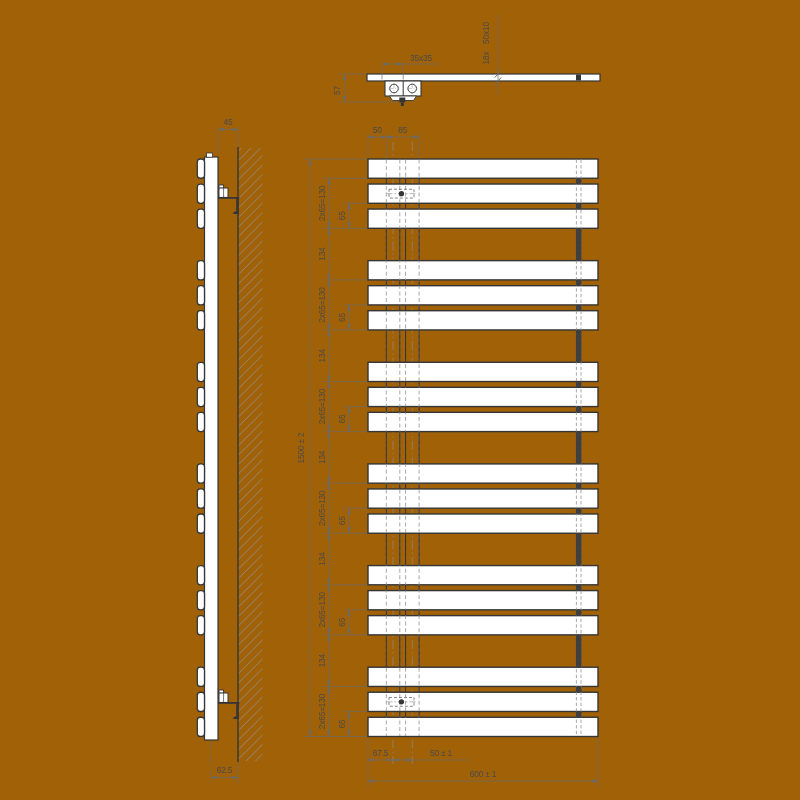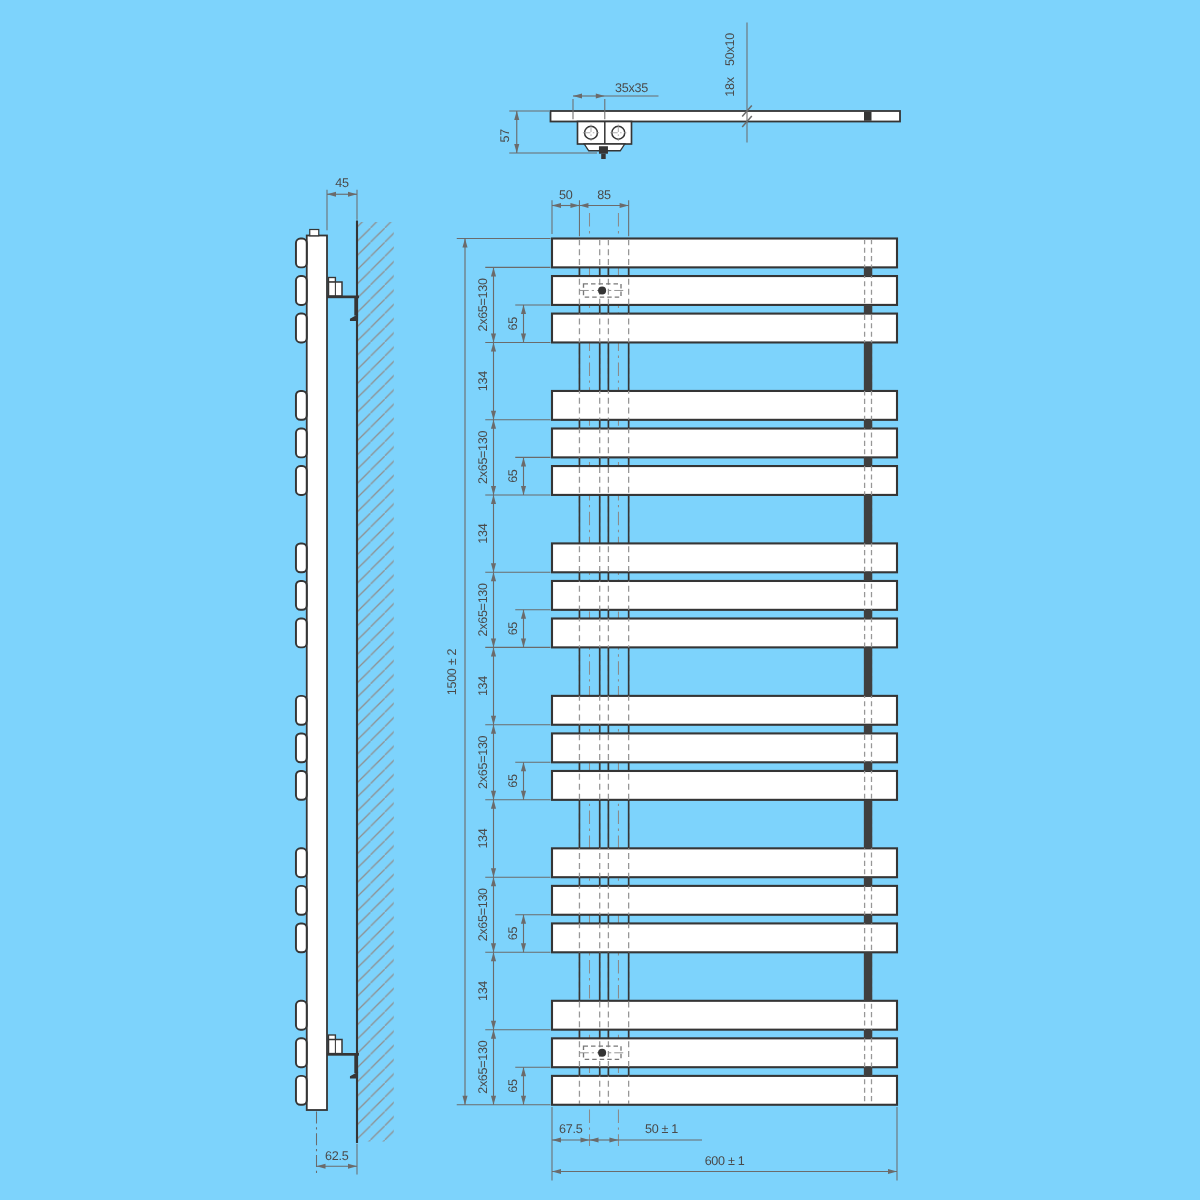--- a/index.html
+++ b/index.html
@@ -1,16 +1,16 @@
 <!DOCTYPE html>
 <html><head>
 <meta charset="utf-8">
 <style>
   html,body{margin:0;padding:0;background:#fff;}
-  #stage{width:800px;height:800px;position:relative;background:#7dd3fc;}
+  #stage{width:800px;height:800px;position:relative;background:#a16207;}
   .dimtxt{font-family:"Liberation Sans",sans-serif;font-size:8.4px;fill:#4a4a4a;letter-spacing:-0.2px;}
   svg{display:block;}
 </style>
 </head>
 <body>
 
 <div id="stage">
 <svg id="dwg" width="800" height="800" viewBox="0 0 800 800">
   <defs>
     <pattern id="hatch" width="9.5" height="9.5" patternUnits="userSpaceOnUse">

